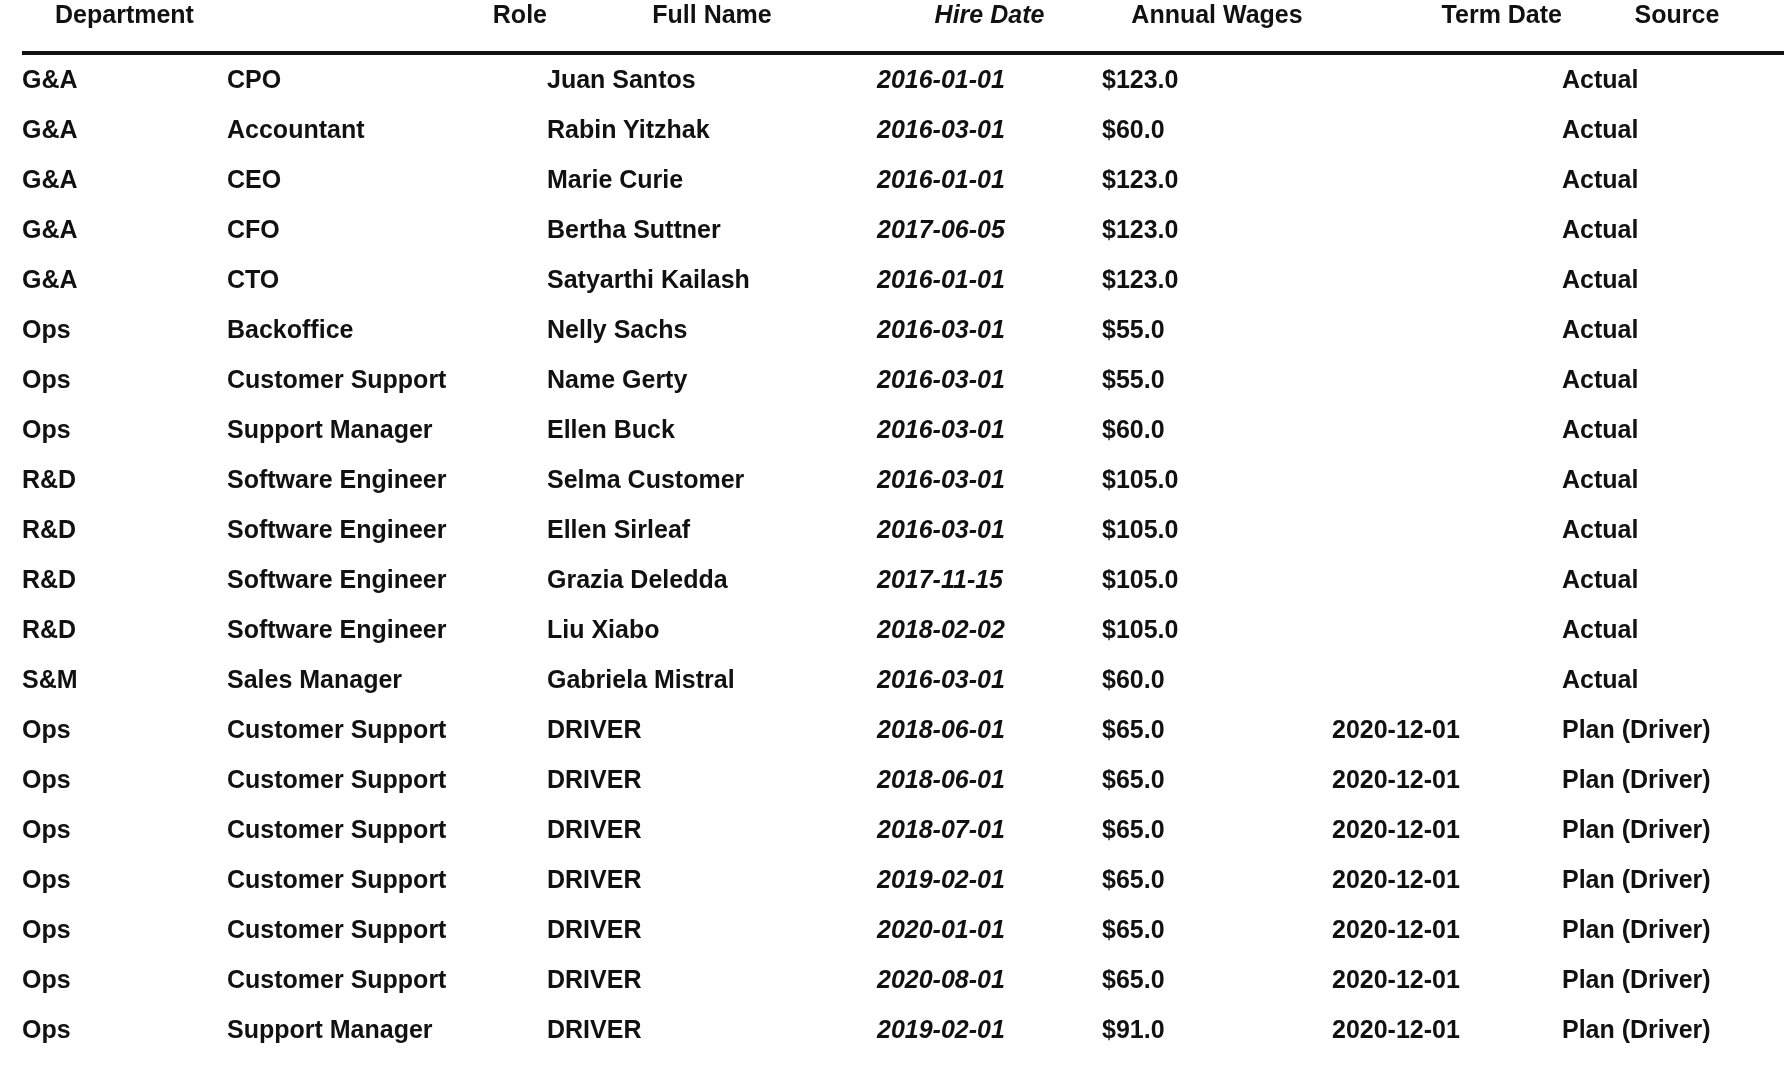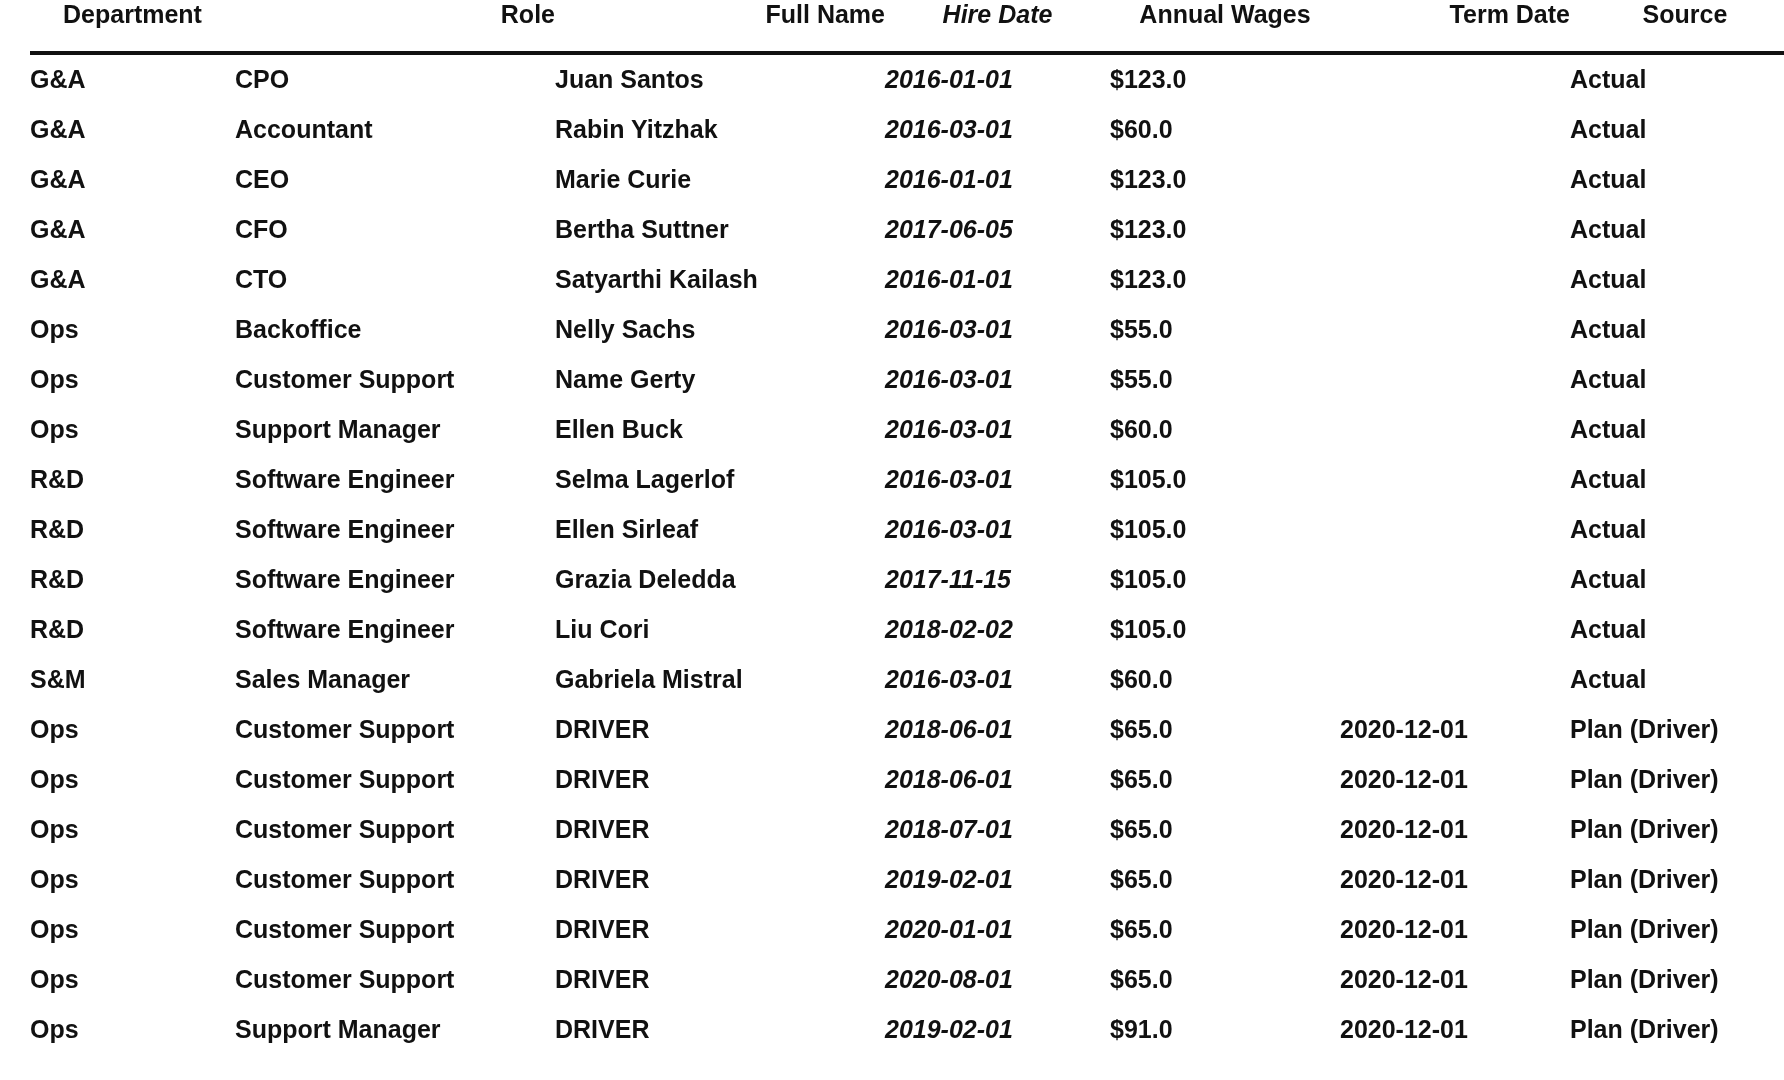--- a/index.html
+++ b/index.html
@@ -11,21 +11,21 @@
     width: 1784px;
     height: 1080px;
     font-family: "Liberation Sans", sans-serif;
     color: #111111;
     overflow: hidden;
   }
   .sheet {
     box-sizing: border-box;
     width: 1784px;
     height: 914px;
-    padding: 0 30px;
+    padding: 0 22px;
   }
   table.payroll {
     width: 100%;
     border-collapse: collapse;
     table-layout: fixed;
   }
   table.payroll thead th {
     font-size: 25px;
     font-weight: bold;
     padding: 0 0 22px 0;
@@ -46,21 +46,21 @@
   .col-dept   { width: 205px; text-align: left; }
   .col-role   { width: 320px; text-align: left; }
   .col-name   { width: 330px; text-align: left; }
   .col-hire   { width: 225px; text-align: left; font-style: italic; }
   .col-wages  { width: 230px; }
   .col-term   { width: 230px; text-align: left; }
   .col-source { width: 230px; text-align: left; }
 
   thead .col-dept   { text-align: center; }
   thead .col-role   { text-align: right; }
-  thead .col-name   { text-align: right; }
+  thead .col-name   { text-align: center; }
   thead .col-hire   { text-align: center; }
   thead .col-wages  { text-align: center; margin-top: 48px; }
   thead .col-term   { text-align: right; }
   thead .col-source { text-align: center; }
 
   tbody .col-hire   { padding-left: 38px; }
   tbody .col-wages  { padding-right: 18px; }
   tbody .col-term   { padding-left: 22px; }
   tbody .col-source { padding-left: 30px; }
   tbody .col-role   { padding-left: 36px; }
@@ -151,21 +151,21 @@
           <td class="col-role">Support Manager</td>
           <td class="col-name">Ellen Buck</td>
           <td class="col-hire">2016-03-01</td>
           <td class="col-wages">$60.0</td>
           <td class="col-term"></td>
           <td class="col-source">Actual</td>
         </tr>
         <tr>
           <td class="col-dept">R&amp;D</td>
           <td class="col-role">Software Engineer</td>
-          <td class="col-name">Selma Lagerlof</td>
+          <td class="col-name">Selma Customer</td>
           <td class="col-hire">2016-03-01</td>
           <td class="col-wages">$105.0</td>
           <td class="col-term"></td>
           <td class="col-source">Actual</td>
         </tr>
         <tr>
           <td class="col-dept">R&amp;D</td>
           <td class="col-role">Software Engineer</td>
           <td class="col-name">Ellen Sirleaf</td>
           <td class="col-hire">2016-03-01</td>
@@ -178,21 +178,21 @@
           <td class="col-role">Software Engineer</td>
           <td class="col-name">Grazia Deledda</td>
           <td class="col-hire">2017-11-15</td>
           <td class="col-wages">$105.0</td>
           <td class="col-term"></td>
           <td class="col-source">Actual</td>
         </tr>
         <tr>
           <td class="col-dept">R&amp;D</td>
           <td class="col-role">Software Engineer</td>
-          <td class="col-name">Liu Cori</td>
+          <td class="col-name">Liu Xiabo</td>
           <td class="col-hire">2018-02-02</td>
           <td class="col-wages">$105.0</td>
           <td class="col-term"></td>
           <td class="col-source">Actual</td>
         </tr>
         <tr>
           <td class="col-dept">S&amp;M</td>
           <td class="col-role">Sales Manager</td>
           <td class="col-name">Gabriela Mistral</td>
           <td class="col-hire">2016-03-01</td>

